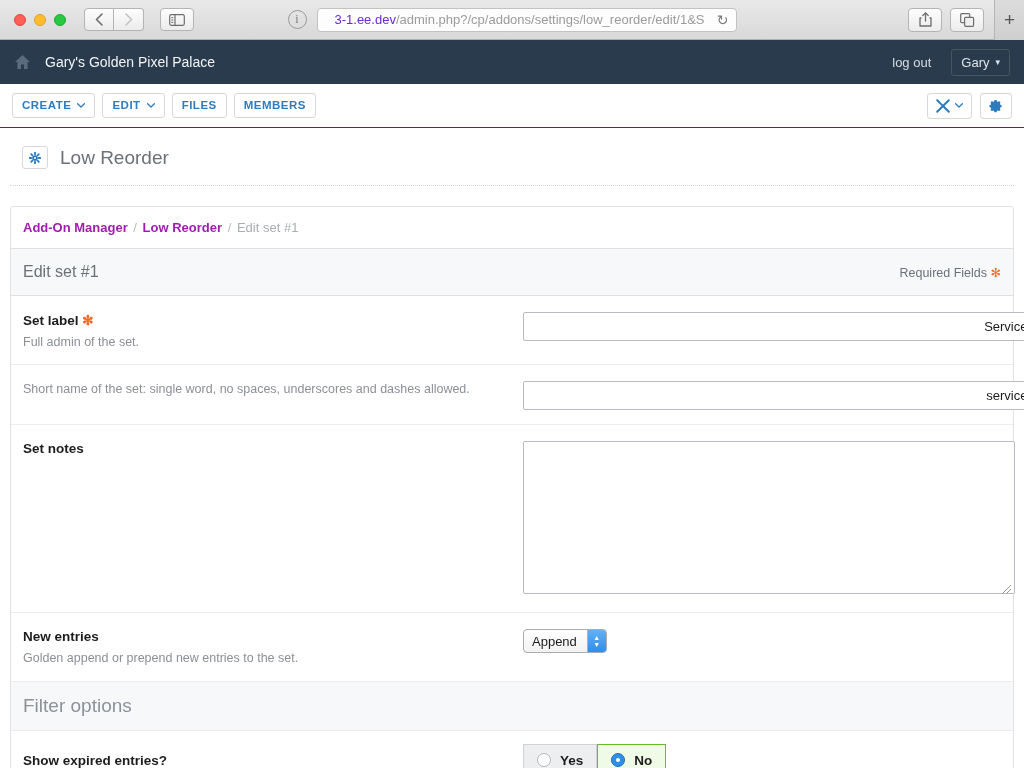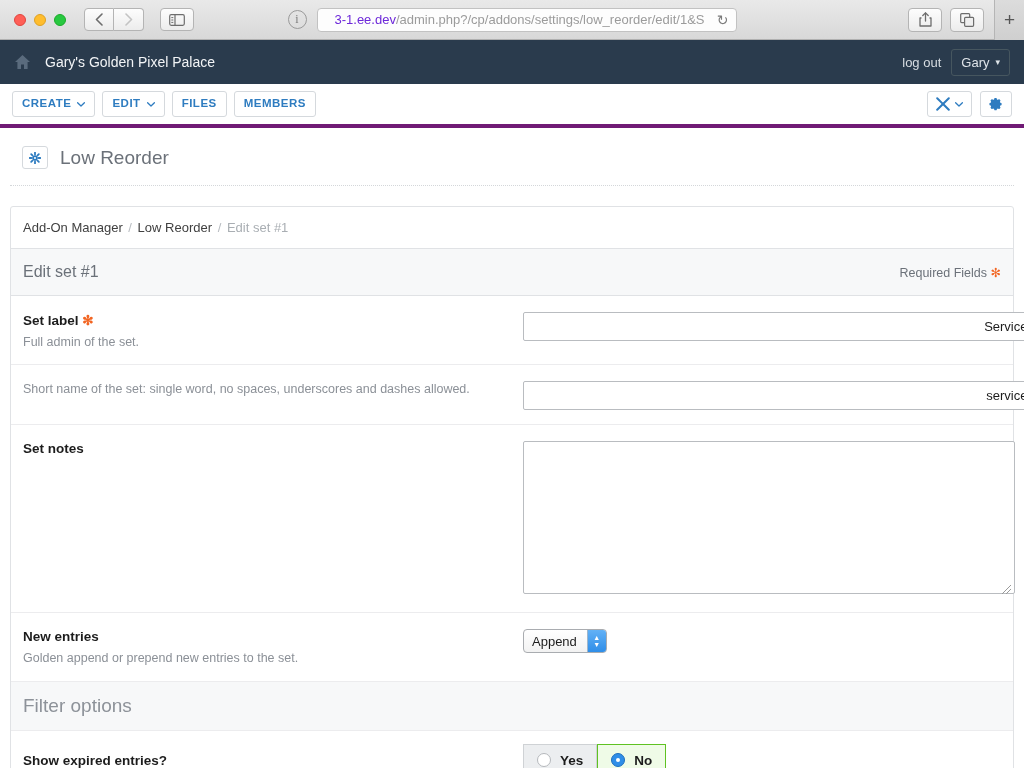--- a/index.html
+++ b/index.html
@@ -96,36 +96,36 @@
   
   .ee-header {
     height: 44px;
     background: #2a3b4d;
     display: flex; align-items: center;
     padding: 0 14px;
     color: #ffffff;
   }
   .home-icon { color: #5a6b7d; font-size: 16px; margin-right: 14px; display: flex; align-items: center; }
   .site-name { font-size: 14px; color: #f2f4f6; }
-  .header-right { margin-left: auto; display: flex; align-items: center; gap: 10px; }
+  .header-right { margin-left: auto; display: flex; align-items: center; gap: 20px; }
   .logout { font-size: 13px; color: #d8dde2; }
   .user-pill {
     font-size: 13px; color: #dfe4e9;
     border: 1px solid #46565f;
     border-radius: 3px;
     padding: 5px 9px;
     display: flex; align-items: center; gap: 6px;
   }
   .caret { font-size: 9px; }
 
   
   .ee-toolbar {
     height: 44px;
     background: #ffffff;
-    border-bottom: 4px solid #701a75;
+    border-bottom: 1px solid #701a75;
     display: flex; align-items: center;
     padding: 0 12px;
     justify-content: flex-end;
   }
   .tb-btn {
     border: 1px solid #d5d9dd;
     border-radius: 3px;
     background: #fff;
     color: #2e7cc0;
     font-size: 11.5px;
@@ -167,21 +167,21 @@
 
   
   .main { padding: 20px 10px 0 10px; background: #fff; }
   .panel { border: 1px solid #e0e2e5; border-radius: 3px; background: #fff; }
   .breadcrumb {
     padding: 13px 12px;
     font-size: 13px;
     color: #a9aeb3;
     border-bottom: 1px solid #e0e2e5;
   }
-  .breadcrumb a { color: #404040; text-decoration: none; }
+  .breadcrumb a { color: #a21caf; text-decoration: none; font-weight: bold; }
   .breadcrumb .sep { color: #b8bcc1; margin: 0 2px; }
 
   .panel-head {
     background: #f7f8f9;
     border-bottom: 1px solid #e0e2e5;
     padding: 14px 12px;
     display: flex; align-items: center;
   }
   .panel-head h2 { margin: 0; font-size: 16px; font-weight: normal; color: #6b7179; }
   .req-note { margin-left: auto; font-size: 12.5px; color: #6b7179; }

